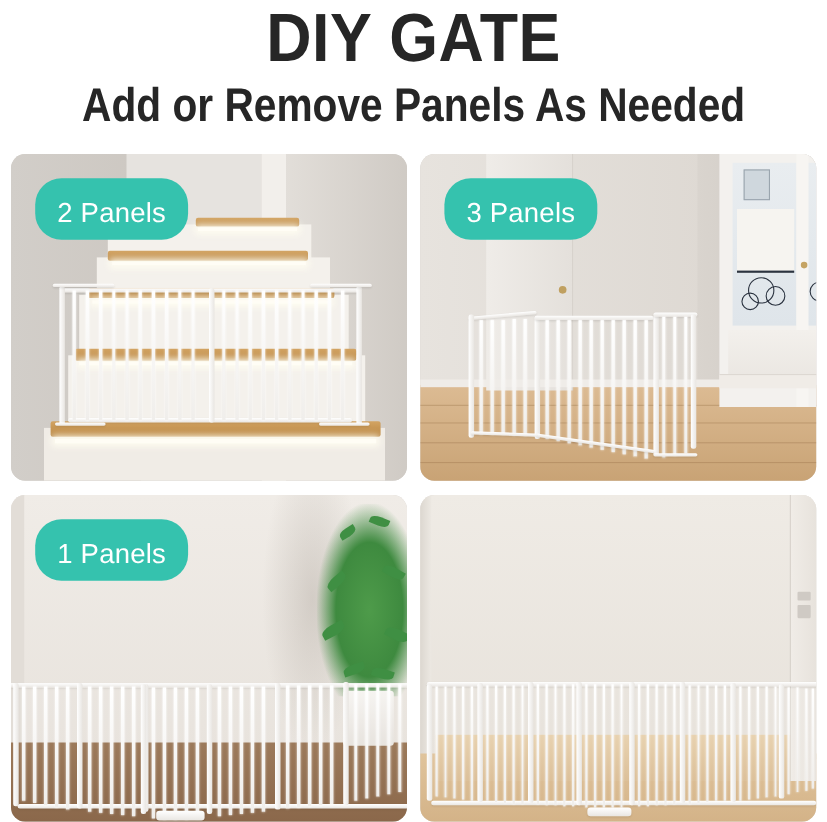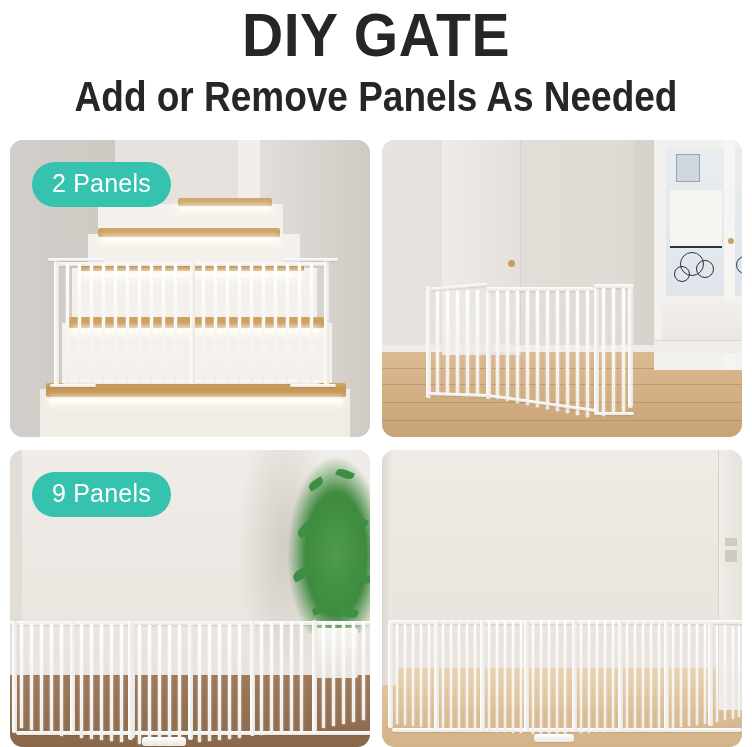--- a/index.html
+++ b/index.html
@@ -71,21 +71,21 @@
   .badge {
     position: absolute;
     left: 22px;
     top: 22px;
     z-index: 40;
     background: #35c2ae;
     color: #ffffff;
     font-size: 25px;
     font-weight: normal;
     line-height: 25px;
-    padding: 9px 20px 11px 20px;
+    padding: 20px 20px 11px 20px;
     border-radius: 24px;
     letter-spacing: 0.2px;
     font-family: "Liberation Sans", sans-serif;
     white-space: nowrap;
   }
 
   
   .layer { position: absolute; }
 
   
@@ -282,20 +282,21 @@
       <div class="rail" style="left:172px;top:2px;width:40px;height:4px;"></div>
       <div class="bar" style="left:180px;top:6px;height:128px;"></div>
       <div class="bar" style="left:190px;top:6px;height:126px;"></div>
       <div class="bar" style="left:200px;top:6px;height:124px;"></div>
       <div class="post" style="left:206px;top:4px;height:122px;"></div>
       <div class="rail" style="left:172px;top:130px;width:40px;height:3px;"></div>
       <div class="rail" style="left:66px;top:112px;width:108px;height:3px;transform:rotate(8deg);transform-origin:left center;"></div>
       <div class="rail" style="left:6px;top:110px;width:60px;height:3px;transform:rotate(2deg);transform-origin:left center;"></div>
     </div>
 
+    <div class="badge">3 Panels</div>
   </div>
 
   <div class="photo">
     <div class="layer p3-wall"></div>
     <div class="layer p3-wall-edge"></div>
     <div class="layer p3-shadow"></div>
     <div class="layer p3-floor"></div>
 
     <div class="layer" style="left:272px;top:8px;width:98px;height:230px;">
       <div class="layer" style="left:6px;top:0;width:92px;height:175px;
@@ -348,21 +349,21 @@
       <div class="bar" style="left:280px;top:8px;height:109px;"></div>
       <div class="bar" style="left:290px;top:8px;height:108px;"></div>
       <div class="bar" style="left:312px;top:7px;height:106px;"></div>
       <div class="bar" style="left:322px;top:7px;height:104px;"></div>
       <div class="bar" style="left:332px;top:7px;height:102px;"></div>
       <div class="bar" style="left:342px;top:7px;height:100px;"></div>
       <div class="bar" style="left:352px;top:7px;height:98px;"></div>
       <div class="rail" style="left:132px;top:122px;width:44px;height:9px;border-radius:3px;"></div>
     </div>
 
-    <div class="badge">9 Panels</div>
+    <div class="badge">1 Panels</div>
   </div>
 
   <div class="photo">
     <div class="layer p4-wall"></div>
     <div class="layer p4-wall-edge"></div>
     <div class="layer p4-floor"></div>
     <div class="layer p4-riser" style="left:14px;top:218px;width:330px;height:42px;"></div>
     <div class="layer p4-door">
       <div class="layer p4-latch" style="left:6px;top:88px;width:12px;height:8px;"></div>
       <div class="layer p4-latch" style="left:6px;top:100px;width:12px;height:12px;"></div>

